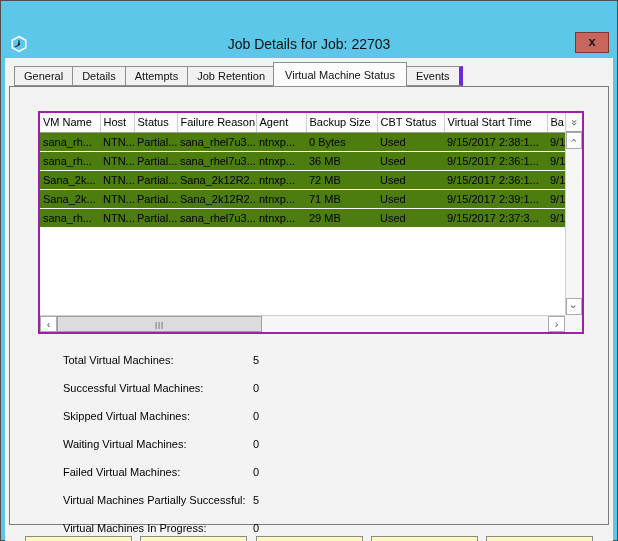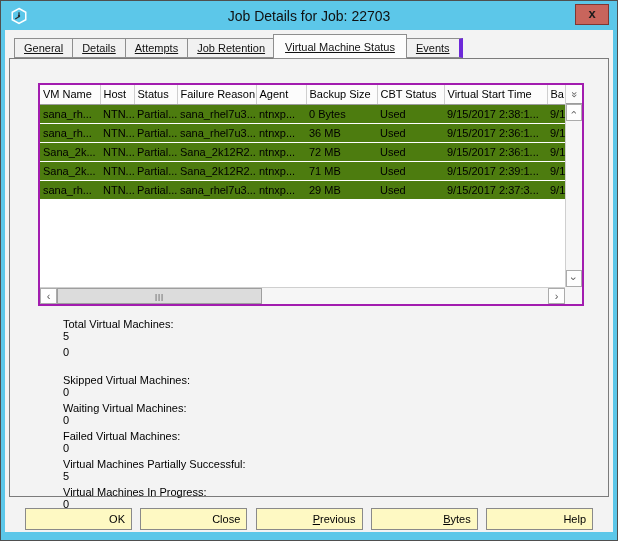--- a/index.html
+++ b/index.html
@@ -3,35 +3,35 @@
 <meta charset="utf-8">
 <style>
   html,body{margin:0;padding:0;background:#e8e8e8;}
   *{box-sizing:border-box;}
   body{font-family:"Liberation Sans","DejaVu Sans",sans-serif;-webkit-font-smoothing:antialiased;}
 
   .dialog{position:relative;width:618px;height:541px;background:#5CC7E9;
     border:1px solid #4F4F4F;padding:0 4px 8px 4px;}
 
   
-  .titlebar{position:relative;height:29px;display:flex;align-items:center;}
+  .titlebar{position:relative;height:29px;display:flex;align-items:center;margin-top:28px;}
   .app-icon{margin-left:5px;width:18px;height:18px;flex:0 0 auto;}
   .title-text{position:absolute;left:0;right:0;text-align:center;
     font-size:14px;color:#101010;}
   .close-btn{position:absolute;top:3px;right:4px;width:34px;height:21px;
     background:#C8655C;border:1px solid #7E3733;color:#1b1b1b;
     font-size:13px;font-weight:bold;line-height:18px;text-align:center;cursor:default;}
 
   
   .content{height:502px;width:608px;background:#F3F3F3;position:relative;}
 
   
   .tab-strip{display:flex;align-items:flex-end;padding:6px 0 0 9px;height:28px;position:relative;z-index:2;}
   .tab{height:20px;padding:0 9px;background:#F1F1F1;border:1px solid #8E8E8E;
-    border-right:none;font-size:11px;color:#111;display:flex;align-items:center;text-decoration:underline;}
+    border-right:none;font-size:11px;color:#111;display:flex;align-items:center;}
   .tab:last-child{border-right:4px solid #6d28d9;}
   .tab.active{height:25px;background:#FCFCFC;border:1px solid #8E8E8E;
     margin:14px -1px -1px -1px;position:relative;z-index:3;padding:0 11px;}
 
   
   .panel{position:relative;z-index:1;margin:0 4px;width:600px;height:439px;
     border:1px solid #7B7B7B;background:#F3F3F3;}
 
   
   .vm-table-wrap{position:absolute;left:28px;top:24px;width:546px;height:223px;
@@ -61,21 +61,21 @@
     border-left:none;border-top:none;border-right:none;}
   .rot90{display:inline-block;transform:rotate(90deg);}
   .rot-90{display:inline-block;transform:rotate(-90deg);}
   .h-thumb{flex:0 0 205px;margin:0;background:#DCDCDC;border:1px solid #9E9E9E;
     display:flex;align-items:center;justify-content:center;color:#4a4a4a;
     font-size:8px;letter-spacing:1px;}
   .corner{background:#F6F6F6;}
 
   
   .stats{position:absolute;left:53px;top:259px;font-size:11px;color:#000;}
-  .stat-row{display:flex;height:28px;flex-direction:column;}
+  .stat-row{display:flex;height:28px;align-items:center;}
   .stat-label{width:190px;}
   .stat-value{width:40px;}
 
   
   .footer{height:35px;display:flex;justify-content:space-between;
     padding:11px 20px 0 20px;}
   .btn{width:107px;height:22px;background:#fef9c3;border:1px solid #8A8A8A;
     font-size:11px;color:#000;display:flex;align-items:center;justify-content:flex-end;
     font-family:"Liberation Sans","DejaVu Sans",sans-serif;cursor:default;}
   .btn .lbl{display:block;}
@@ -224,20 +224,21 @@
 
         <div class="corner"></div>
       </div>
 
       <div class="stats">
           <div class="stat-row">
             <span class="stat-label">Total Virtual Machines:</span>
             <span class="stat-value">5</span>
           </div>
           <div class="stat-row">
+            <span class="stat-label">Successful Virtual Machines:</span>
             <span class="stat-value">0</span>
           </div>
           <div class="stat-row">
             <span class="stat-label">Skipped Virtual Machines:</span>
             <span class="stat-value">0</span>
           </div>
           <div class="stat-row">
             <span class="stat-label">Waiting Virtual Machines:</span>
             <span class="stat-value">0</span>
           </div>

